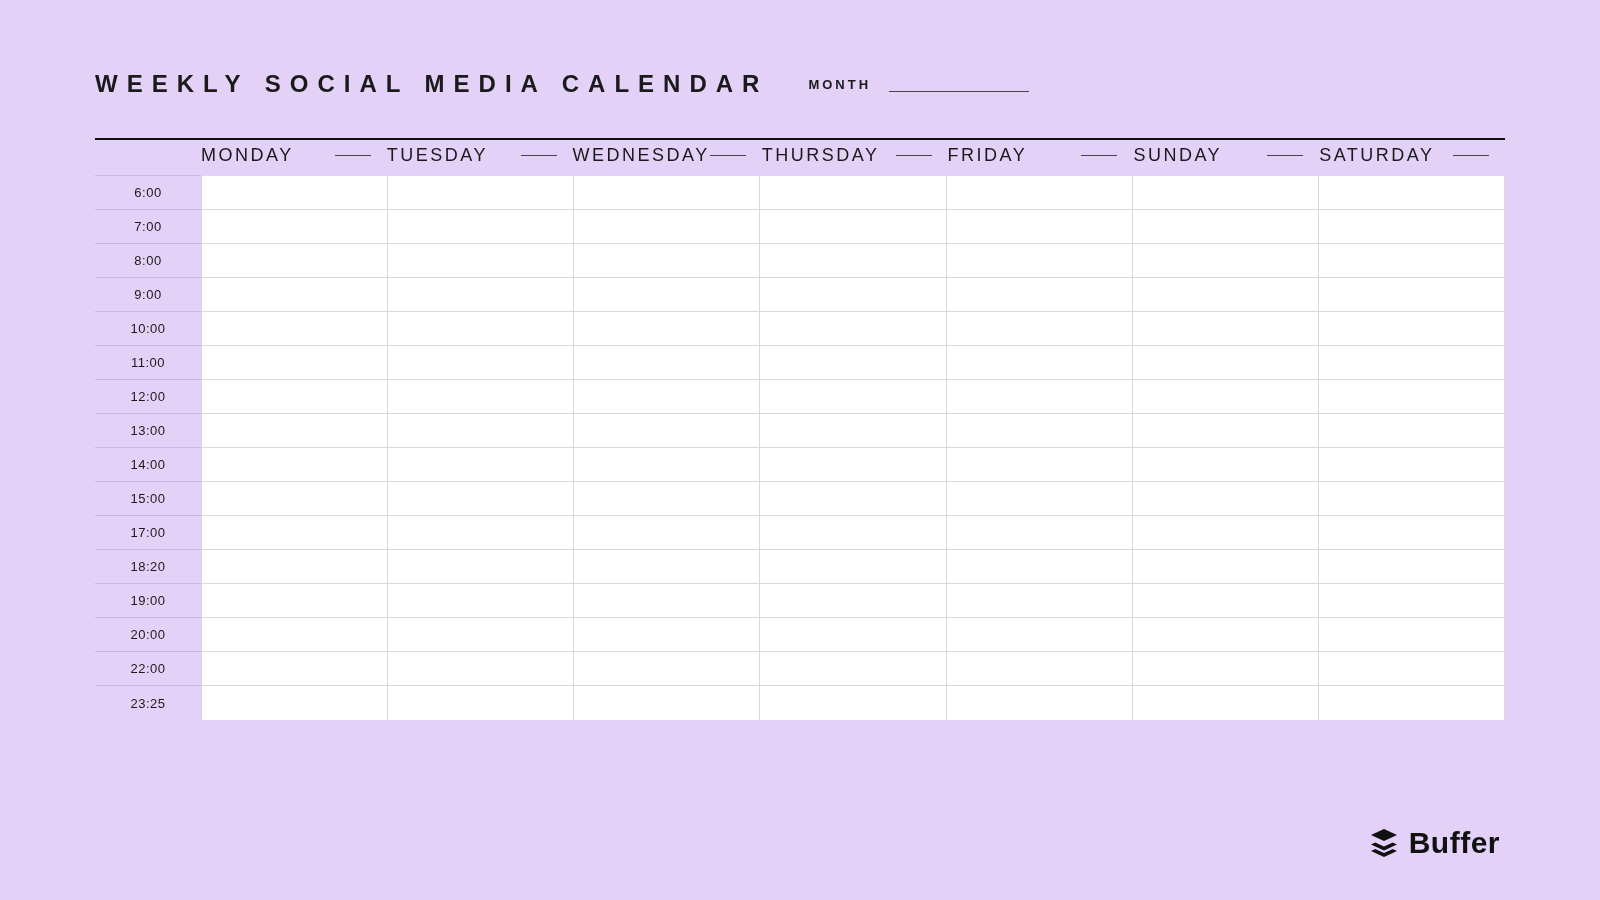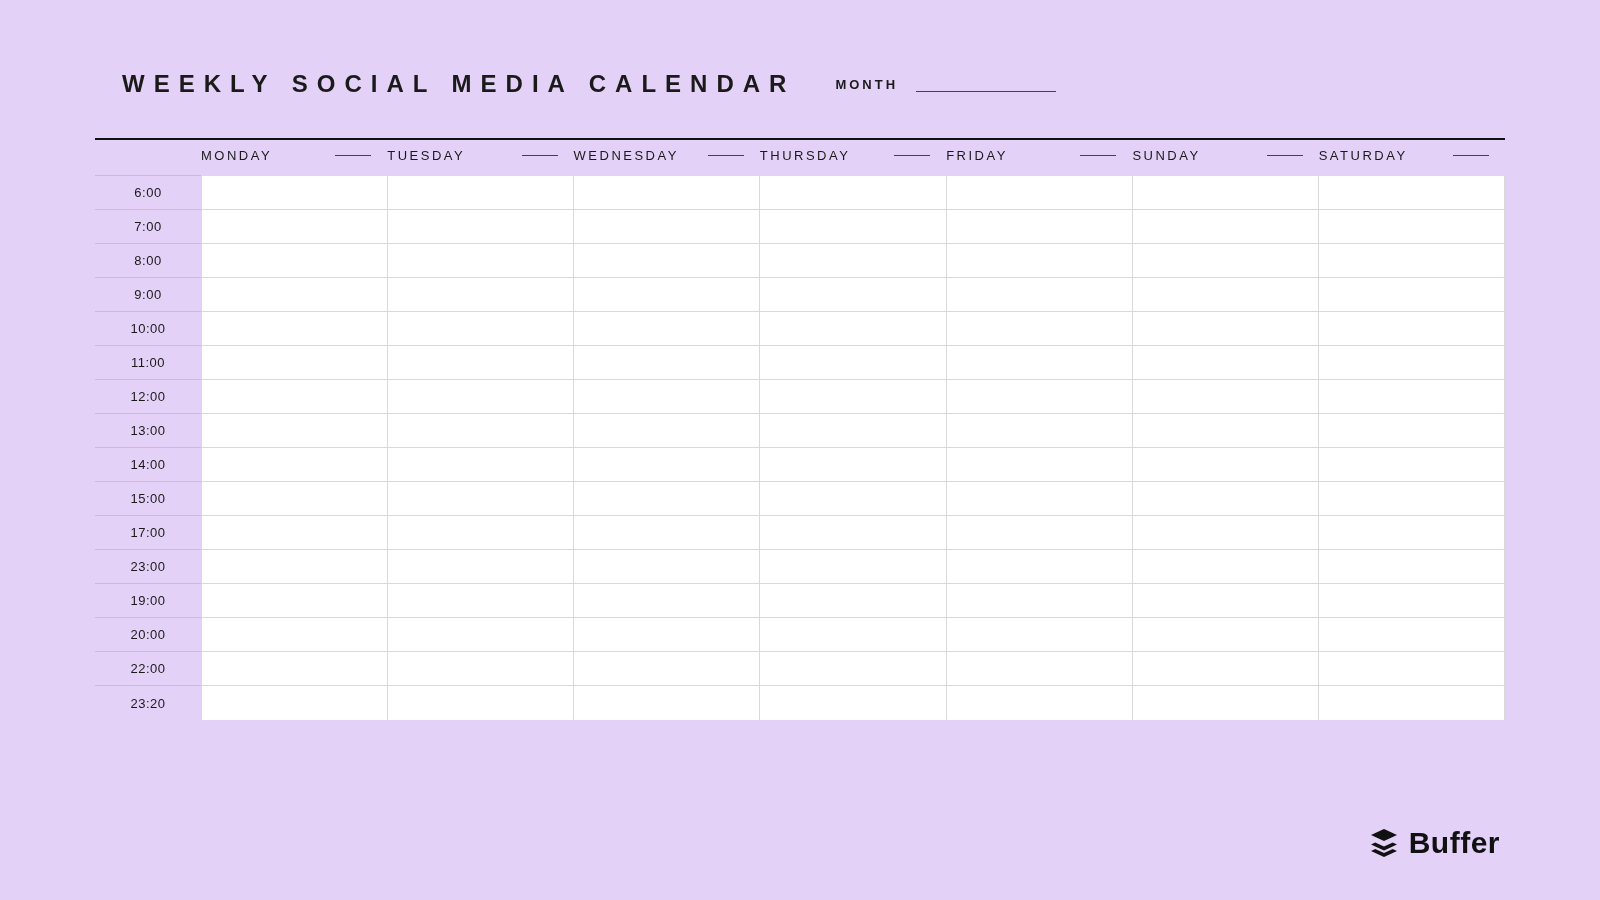--- a/index.html
+++ b/index.html
@@ -15,21 +15,20 @@
     position:absolute; left:95px; top:70px; width:1410px;
   }
   .header-row {
     display:flex; align-items:center; gap:40px;
     margin-bottom:40px;
   }
   .title {
     font-size:24px; font-weight:700;
     letter-spacing:9px;
     text-transform:uppercase;
-    margin-left:27px;
   }
   .month-wrap { display:flex; align-items:flex-end; gap:18px; padding-bottom:2px;}
   .month-label { font-size:13px; letter-spacing:3px; font-weight:600;}
   .month-input {
     border:none; border-bottom:1.5px solid #444; background:transparent;
     width:140px; height:18px; font-size:13px; outline:none;
     color:#1a1a1a;
   }
 
   .grid {
@@ -51,21 +50,21 @@
   .day-col {
     flex:1 1 0;
     display:flex; align-items:center;
   }
   .day-head {
     padding:0 0 6px 0;
     height:36px;
     display:flex; align-items:center;
   }
   .day-label {
-    font-size:13px; letter-spacing:2.5px; font-weight:500;
+    font-size:18px; letter-spacing:2.5px; font-weight:500;
     text-transform:uppercase; flex:0 0 auto;
   }
   .day-underline {
     margin-left:auto; margin-right:16px;
     width:36px; border-bottom:1.5px solid #444;
     height:0;
   }
   .cell {
     flex:1 1 0;
     background:#ffffff;
@@ -237,21 +236,21 @@
           <div class="time-col">17:00</div>
           <div class="cell" contenteditable="true" style=""></div>
           <div class="cell" contenteditable="true" style=""></div>
           <div class="cell" contenteditable="true" style=""></div>
           <div class="cell" contenteditable="true" style=""></div>
           <div class="cell" contenteditable="true" style=""></div>
           <div class="cell" contenteditable="true" style=""></div>
           <div class="cell" contenteditable="true" style=""></div>
         </div>
         <div class="grid-row body-row">
-          <div class="time-col">23:00</div>
+          <div class="time-col">18:20</div>
           <div class="cell" contenteditable="true" style=""></div>
           <div class="cell" contenteditable="true" style=""></div>
           <div class="cell" contenteditable="true" style=""></div>
           <div class="cell" contenteditable="true" style=""></div>
           <div class="cell" contenteditable="true" style=""></div>
           <div class="cell" contenteditable="true" style=""></div>
           <div class="cell" contenteditable="true" style=""></div>
         </div>
         <div class="grid-row body-row">
           <div class="time-col">19:00</div>
@@ -277,21 +276,21 @@
           <div class="time-col">22:00</div>
           <div class="cell" contenteditable="true" style=""></div>
           <div class="cell" contenteditable="true" style=""></div>
           <div class="cell" contenteditable="true" style=""></div>
           <div class="cell" contenteditable="true" style=""></div>
           <div class="cell" contenteditable="true" style=""></div>
           <div class="cell" contenteditable="true" style=""></div>
           <div class="cell" contenteditable="true" style=""></div>
         </div>
         <div class="grid-row body-row">
-          <div class="time-col">23:20</div>
+          <div class="time-col">23:25</div>
           <div class="cell" contenteditable="true" style=""></div>
           <div class="cell" contenteditable="true" style=""></div>
           <div class="cell" contenteditable="true" style=""></div>
           <div class="cell" contenteditable="true" style=""></div>
           <div class="cell" contenteditable="true" style=""></div>
           <div class="cell" contenteditable="true" style=""></div>
           <div class="cell" contenteditable="true" style=""></div>
         </div>
       </div>
   </div>

